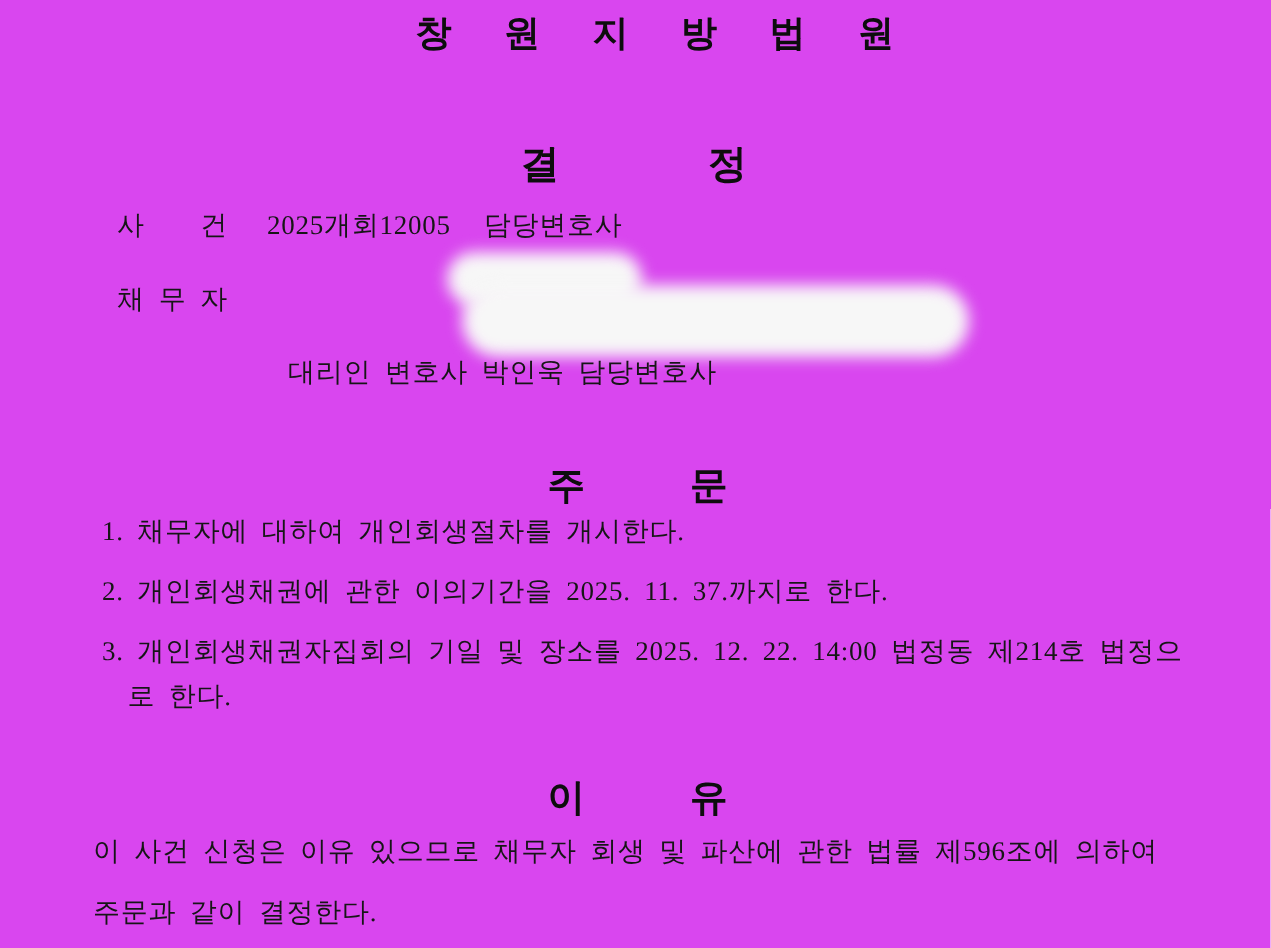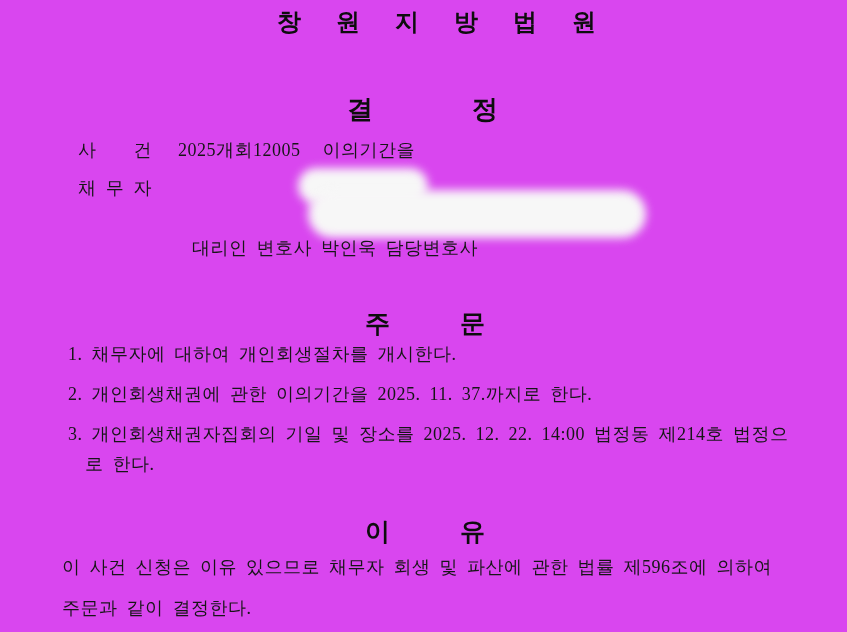--- a/index.html
+++ b/index.html
@@ -28,21 +28,21 @@
   .bodyline {
     position: absolute;
     font-size: 18px;
     line-height: 22px;
     white-space: nowrap;
     letter-spacing: 0.5px;
     word-spacing: 4px;
     color: #161616;
   }
   .case-row   { top: 139px; left: 78px; }
-  .debtor-row { top: 177px; left: 78px; }
+  .debtor-row { top: 188px; left: 78px; }
   .rep-row    { top: 237px; left: 192px; text-align: center; }
 
   .field-label {
     display: inline-block;
     width: 74px;
     text-align: justify;
     text-align-last: justify;
     vertical-align: top;
   }
   .case-number { margin-left: 26px; }
@@ -67,21 +67,21 @@
 </head>
 <body>
 
 <div class="page">
 
   <div class="heading court-name">창원지방법원</div>
 
   <div class="heading doc-title">결정</div>
 
   <div class="bodyline case-row">
-    <span class="field-label">사 건</span><span class="case-number">2025개회12005</span><span class="case-type">이의기간을</span>
+    <span class="field-label">사 건</span><span class="case-number">2025개회12005</span><span class="case-type">담당변호사</span>
   </div>
 
   <div class="bodyline debtor-row">
     <span class="field-label">채 무 자</span>
   </div>
 
   <div class="redaction-blob blob-upper"></div>
   <div class="redaction-blob blob-main"></div>
 
   <div class="bodyline rep-row">대리인 변호사 박인욱 담당변호사</div>

